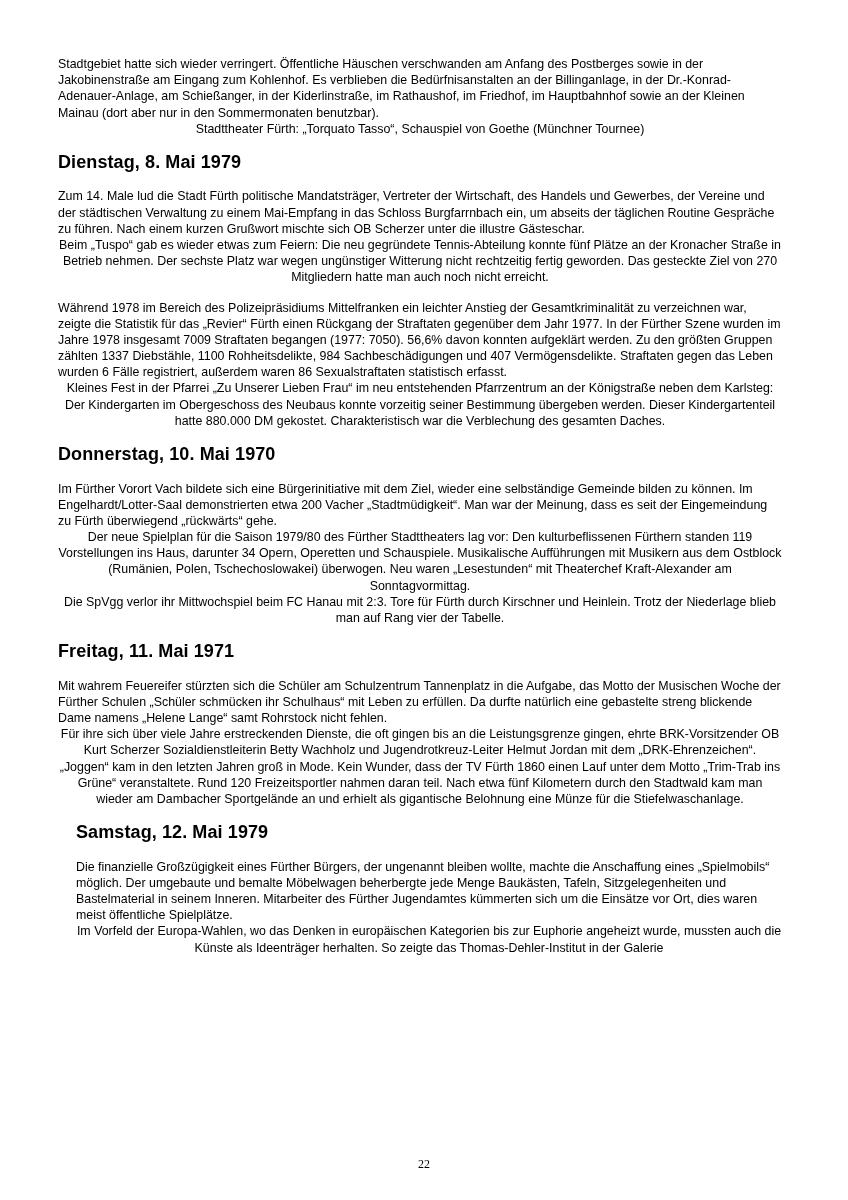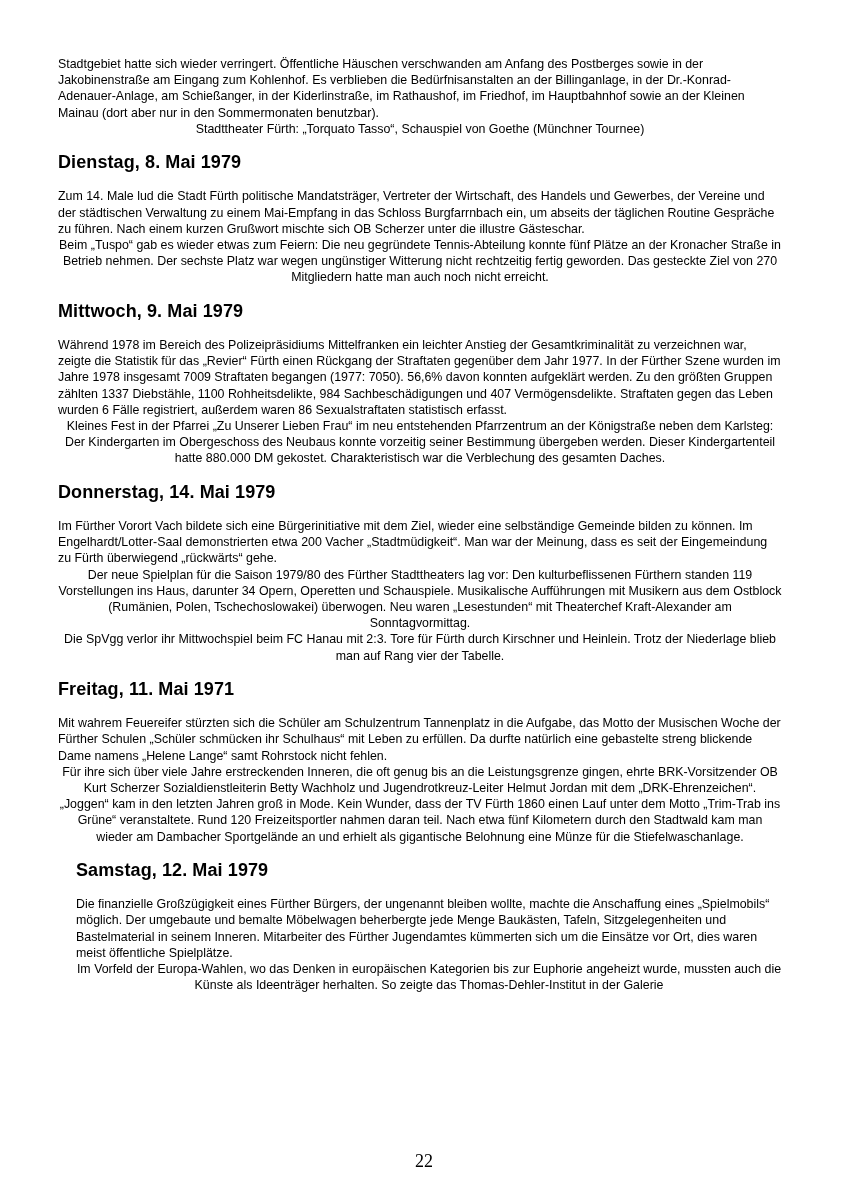--- a/index.html
+++ b/index.html
@@ -46,21 +46,21 @@
     font-size: 18px;
     margin: 0 0 14px 0;
     letter-spacing: 0.1px;
   }
   .page-number {
     position: absolute;
     left: 0;
     right: 0;
     bottom: 28px;
     text-align: center;
-    font-size: 18px;
+    font-size: 12px;
     font-family: "Liberation Serif", serif;
   }
 </style>
 </head>
 <body>
 
 <div class="page">
   <div class="doc-body">
 
     <div class="block">
@@ -68,36 +68,35 @@
       <p class="para">Stadttheater Fürth: „Torquato Tasso“, Schauspiel von Goethe (Münchner Tournee)</p>
     </div>
 
     <div class="block">
       <div class="date-heading">Dienstag, 8. Mai 1979</div>
       <p class="para">Zum 14. Male lud die Stadt Fürth politische Mandatsträger, Vertreter der Wirtschaft, des Handels und Gewerbes, der Vereine und der städtischen Verwaltung zu einem Mai-Empfang in das Schloss Burgfarrnbach ein, um abseits der täglichen Routine Gespräche zu führen. Nach einem kurzen Grußwort mischte sich OB Scherzer unter die illustre Gästeschar.</p>
       <p class="para">Beim „Tuspo“ gab es wieder etwas zum Feiern: Die neu gegründete Tennis-Abteilung konnte fünf Plätze an der Kronacher Straße in Betrieb nehmen. Der sechste Platz war wegen ungünstiger Witterung nicht rechtzeitig fertig geworden. Das gesteckte Ziel von 270 Mitgliedern hatte man auch noch nicht erreicht.</p>
     </div>
 
     <div class="block">
-      <div class="date-heading">Mittwoch, 9. Mai 1979</div>
       <p class="para">Während 1978 im Bereich des Polizeipräsidiums Mittelfranken ein leichter Anstieg der Gesamtkriminalität zu verzeichnen war, zeigte die Statistik für das „Revier“ Fürth einen Rückgang der Straftaten gegenüber dem Jahr 1977. In der Fürther Szene wurden im Jahre 1978 insgesamt 7009 Straftaten begangen (1977: 7050). 56,6% davon konnten aufgeklärt werden. Zu den größten Gruppen zählten 1337 Diebstähle, 1100 Rohheitsdelikte, 984 Sachbeschädigungen und 407 Vermögensdelikte. Straftaten gegen das Leben wurden 6 Fälle registriert, außerdem waren 86 Sexualstraftaten statistisch erfasst.</p>
       <p class="para">Kleines Fest in der Pfarrei „Zu Unserer Lieben Frau“ im neu entstehenden Pfarrzentrum an der Königstraße neben dem Karlsteg: Der Kindergarten im Obergeschoss des Neubaus konnte vorzeitig seiner Bestimmung übergeben werden. Dieser Kindergartenteil hatte 880.000 DM gekostet. Charakteristisch war die Verblechung des gesamten Daches.</p>
     </div>
 
     <div class="block">
-      <div class="date-heading">Donnerstag, 14. Mai 1979</div>
+      <div class="date-heading">Donnerstag, 10. Mai 1970</div>
       <p class="para">Im Fürther Vorort Vach bildete sich eine Bürgerinitiative mit dem Ziel, wieder eine selbständige Gemeinde bilden zu können. Im Engelhardt/Lotter-Saal demonstrierten etwa 200 Vacher „Stadtmüdigkeit“. Man war der Meinung, dass es seit der Eingemeindung zu Fürth überwiegend „rückwärts“ gehe.</p>
       <p class="para">Der neue Spielplan für die Saison 1979/80 des Fürther Stadttheaters lag vor: Den kulturbeflissenen Fürthern standen 119 Vorstellungen ins Haus, darunter 34 Opern, Operetten und Schauspiele. Musikalische Aufführungen mit Musikern aus dem Ostblock (Rumänien, Polen, Tschechoslowakei) überwogen. Neu waren „Lesestunden“ mit Theaterchef Kraft-Alexander am Sonntagvormittag.</p>
       <p class="para">Die SpVgg verlor ihr Mittwochspiel beim FC Hanau mit 2:3. Tore für Fürth durch Kirschner und Heinlein. Trotz der Niederlage blieb man auf Rang vier der Tabelle.</p>
     </div>
 
     <div class="block">
       <div class="date-heading">Freitag, 11. Mai 1971</div>
       <p class="para">Mit wahrem Feuereifer stürzten sich die Schüler am Schulzentrum Tannenplatz in die Aufgabe, das Motto der Musischen Woche der Fürther Schulen „Schüler schmücken ihr Schulhaus“ mit Leben zu erfüllen. Da durfte natürlich eine gebastelte streng blickende Dame namens „Helene Lange“ samt Rohrstock nicht fehlen.</p>
-      <p class="para">Für ihre sich über viele Jahre erstreckenden Inneren, die oft genug bis an die Leistungsgrenze gingen, ehrte BRK-Vorsitzender OB Kurt Scherzer Sozialdienstleiterin Betty Wachholz und Jugendrotkreuz-Leiter Helmut Jordan mit dem „DRK-Ehrenzeichen“.</p>
+      <p class="para">Für ihre sich über viele Jahre erstreckenden Dienste, die oft gingen bis an die Leistungsgrenze gingen, ehrte BRK-Vorsitzender OB Kurt Scherzer Sozialdienstleiterin Betty Wachholz und Jugendrotkreuz-Leiter Helmut Jordan mit dem „DRK-Ehrenzeichen“.</p>
       <p class="para">„Joggen“ kam in den letzten Jahren groß in Mode. Kein Wunder, dass der TV Fürth 1860 einen Lauf unter dem Motto „Trim-Trab ins Grüne“ veranstaltete. Rund 120 Freizeitsportler nahmen daran teil. Nach etwa fünf Kilometern durch den Stadtwald kam man wieder am Dambacher Sportgelände an und erhielt als gigantische Belohnung eine Münze für die Stiefelwaschanlage.</p>
     </div>
 
     <div class="block">
       <div class="date-heading">Samstag, 12. Mai 1979</div>
       <p class="para">Die finanzielle Großzügigkeit eines Fürther Bürgers, der ungenannt bleiben wollte, machte die Anschaffung eines „Spielmobils“ möglich. Der umgebaute und bemalte Möbelwagen beherbergte jede Menge Baukästen, Tafeln, Sitzgelegenheiten und Bastelmaterial in seinem Inneren. Mitarbeiter des Fürther Jugendamtes kümmerten sich um die Einsätze vor Ort, dies waren meist öffentliche Spielplätze.</p>
       <p class="para">Im Vorfeld der Europa-Wahlen, wo das Denken in europäischen Kategorien bis zur Euphorie angeheizt wurde, mussten auch die Künste als Ideenträger herhalten. So zeigte das Thomas-Dehler-Institut in der Galerie</p>
     </div>
 
   </div>

